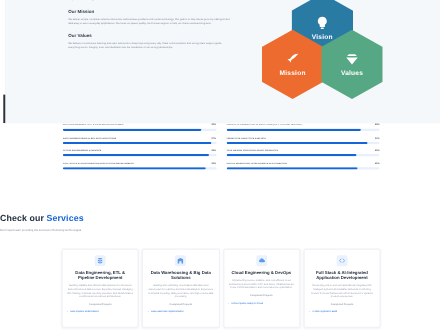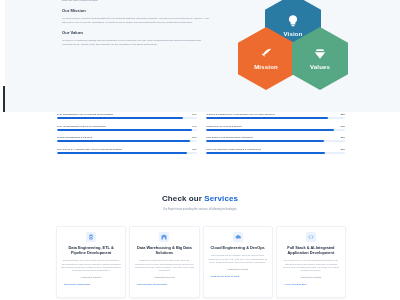--- a/index.html
+++ b/index.html
@@ -54,21 +54,21 @@
   .skill-col{flex:1;}
   .skill{margin-bottom:5.6px;}
   .skill-top{display:flex;justify-content:space-between;align-items:flex-end;margin-bottom:1.4px;}
   .skill-name{font-size:2.1px;line-height:2.6px;font-weight:bold;color:#55606f;letter-spacing:.05px;text-transform:uppercase;white-space:nowrap;overflow:hidden;}
   .skill-pct{font-size:2.1px;line-height:2.6px;font-weight:bold;color:#55606f;}
   .track{height:2.1px;width:100%;background:#e8f0fb;border-radius:1px;overflow:hidden;}
   .fill{height:100%;background:#1565d8;border-radius:1px;}
 
   
   .services{position:absolute;left:0;top:178px;width:400px;height:122px;background:#fff;}
-  .svc-head{text-align:center;padding-top:16px;}
+  .svc-head{text-align:left;padding-top:16px;}
   .svc-title{font-size:8px;font-weight:bold;color:#1e2b3c;margin:0;letter-spacing:.1px;}
   .svc-title .accent{color:#1565d8;}
   .svc-sub{font-size:2.6px;color:#8893a4;margin:5px 0 0 0;}
 
   .cards{position:absolute;left:56px;top:48px;width:290px;display:flex;gap:3px;}
   .card{
     flex:1;background:#ffffff;border:1px solid #eef1f6;border-radius:2px;
     padding:5px 4px 4px 4px;box-sizing:border-box;text-align:center;
     box-shadow:0 1px 2px rgba(20,40,80,.05);
     height:72px;overflow:hidden;

